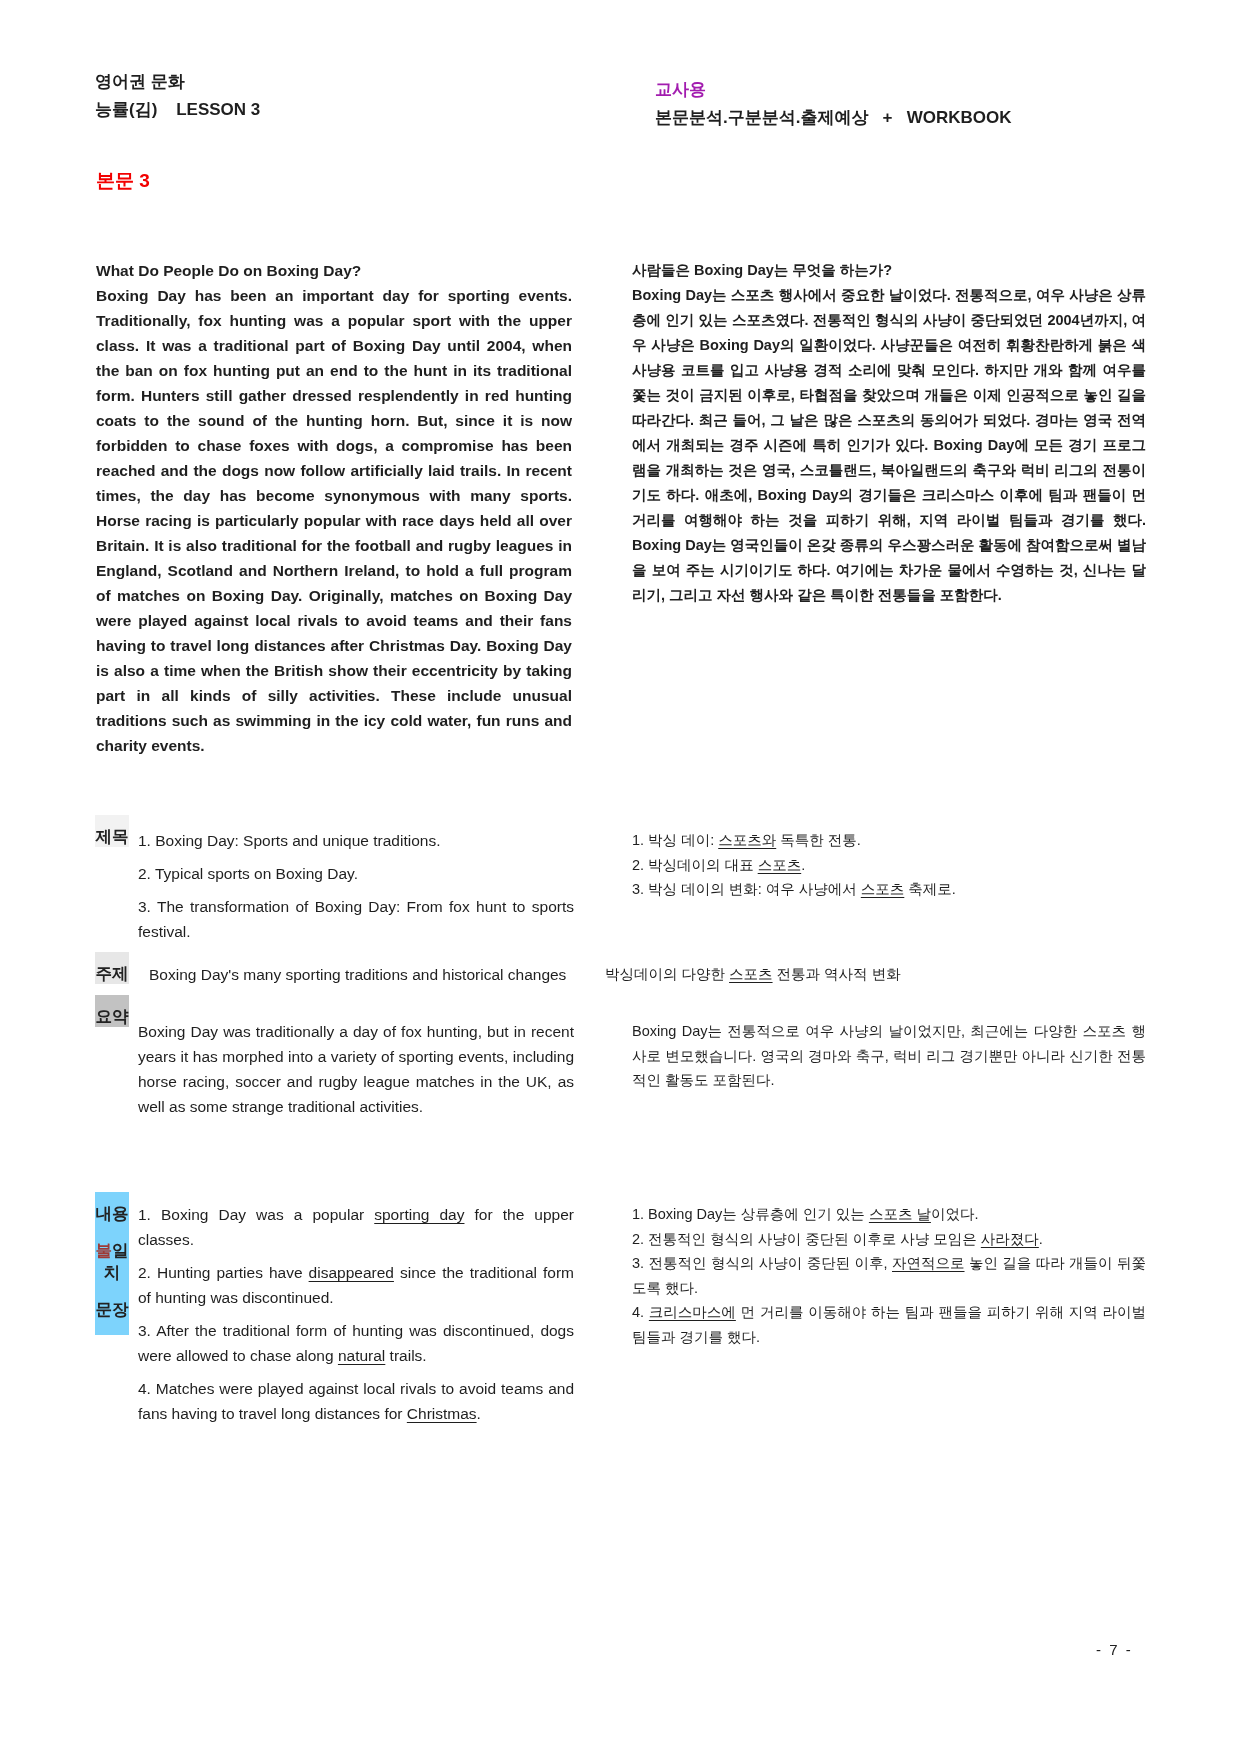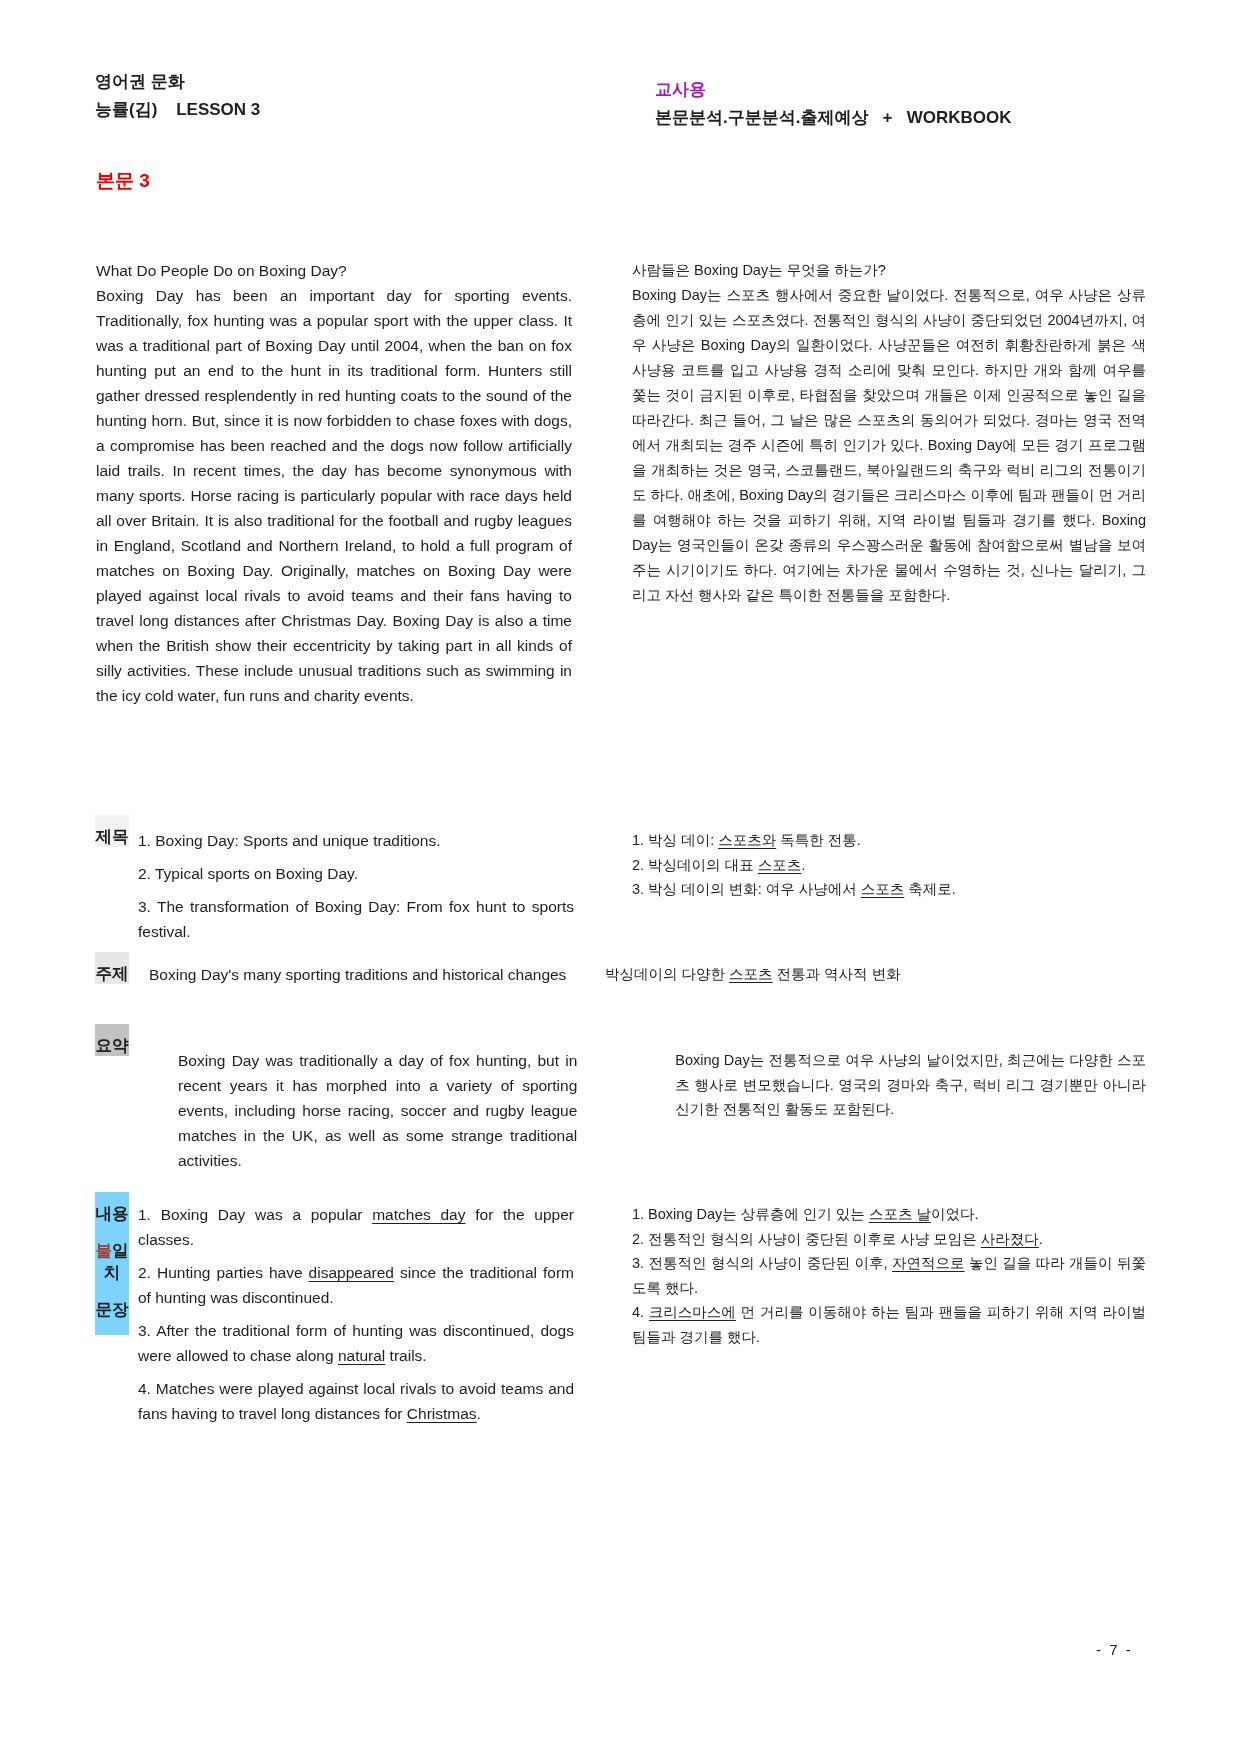--- a/index.html
+++ b/index.html
@@ -7,29 +7,29 @@
     position:relative;width:1240px;height:1752px;background:#ffffff;
     font-family:"Liberation Sans","DejaVu Sans",sans-serif;color:#1f1f1f;overflow:hidden;
   }
   .pre{white-space:pre-wrap;}
   
   .hdr-left{position:absolute;left:95px;top:68px;font-weight:bold;font-size:17px;line-height:28px;}
   .hdr-right{position:absolute;left:655px;top:76px;font-weight:bold;font-size:17px;line-height:28px;}
   .doc-title{position:absolute;left:96px;top:168px;font-weight:bold;font-size:19px;}
   
   .passage{position:absolute;left:96px;top:258px;width:1050px;display:flex;}
-  .pcol{text-align:justify;}
+  .pcol{text-align:justify;font-weight:bold;}
   .pcol.en{width:476px;font-size:15.5px;line-height:25px;}
   .pcol.kr{width:514px;margin-left:60px;font-size:14.5px;line-height:25px;}
   .pcol p{margin:0;}
   
   .srow{position:absolute;left:95px;width:1051px;display:flex;align-items:flex-start;}
   .srow-title{top:815px;min-height:137px;}
   .srow-topic{top:952px;min-height:88px;}
-  .srow-summary{top:1024px;min-height:142px;gap:40px;}
+  .srow-summary{top:995px;min-height:142px;}
   .srow-mismatch{top:1192px;min-height:260px;}
   .slabel{
     width:34px;flex:0 0 34px;font-weight:bold;font-size:16.5px;line-height:22px;
     text-align:center;word-break:break-all;padding-top:10px;box-sizing:border-box;color:#222;
   }
   .lgroup{display:block;margin-bottom:15px;}
   .scol{text-align:justify;}
   .scol.en{width:436px;margin-left:9px;font-size:15.5px;line-height:25px;box-sizing:border-box;}
   .scol.kr{width:514px;margin-left:58px;font-size:14.5px;line-height:24.5px;box-sizing:border-box;}
   .srow-title .scol{padding-top:13px;}
@@ -105,21 +105,21 @@
       </div>
   </div>
 
   <div class="srow srow-mismatch">
     <div class="slabel" style="background:#7dd3fc">
       <span class="lgroup">내용</span>
       <span class="lgroup"><span style="color:#9e3a36">불</span><span>일치</span></span>
       <span class="lgroup">문장</span>
     </div>
     <div class="scol en">
-        <p class="item">1. Boxing Day was a popular <u>matches day</u> for the upper classes.</p>
+        <p class="item">1. Boxing Day was a popular <u>sporting day</u> for the upper classes.</p>
         <p class="item">2. Hunting parties have <u>disappeared</u> since the traditional form of hunting was discontinued.</p>
         <p class="item">3. After the traditional form of hunting was discontinued, dogs were allowed to chase along <u>natural</u> trails.</p>
         <p class="item">4. Matches were played against local rivals to avoid teams and fans having to travel long distances for <u>Christmas</u>.</p>
       </div>
     <div class="scol kr">
         <p class="item">1. Boxing Day는 상류층에 인기 있는 <u>스포츠 날</u>이었다.</p>
         <p class="item">2. 전통적인 형식의 사냥이 중단된 이후로 사냥 모임은 <u>사라졌다</u>.</p>
         <p class="item">3. 전통적인 형식의 사냥이 중단된 이후, <u>자연적으로</u> 놓인 길을 따라 개들이 뒤쫓도록 했다.</p>
         <p class="item">4. <u>크리스마스에</u> 먼 거리를 이동해야 하는 팀과 팬들을 피하기 위해 지역 라이벌 팀들과 경기를 했다.</p>
       </div>

